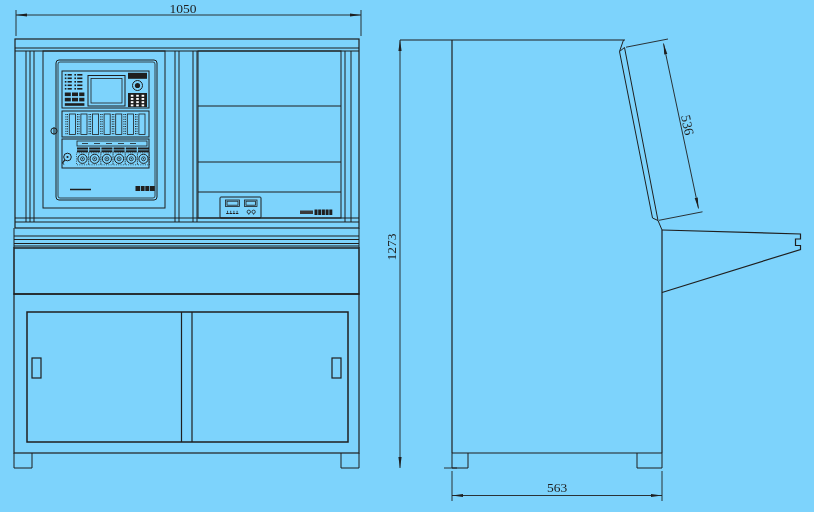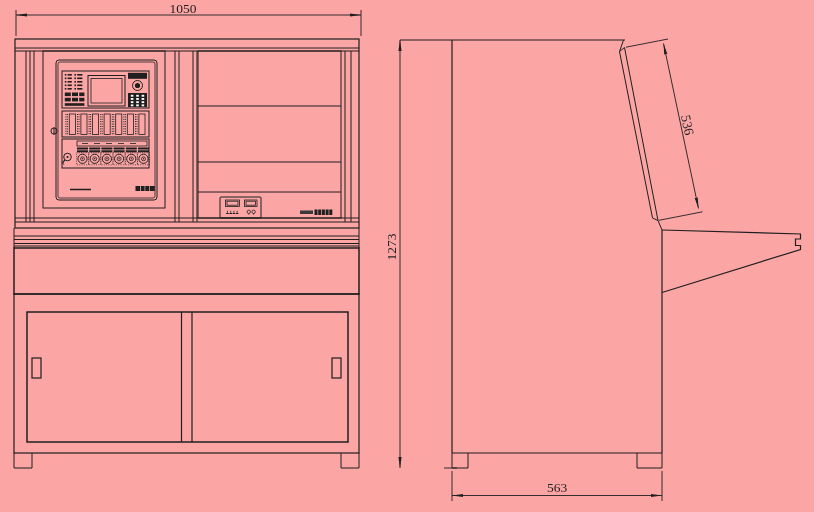--- a/index.html
+++ b/index.html
@@ -1,16 +1,16 @@
 <!DOCTYPE html>
 <html><head>
 <meta charset="utf-8">
 <style>
   html,body{margin:0;padding:0;background:#ffffff;width:814px;height:512px;overflow:hidden;}
-  #stage{position:relative;width:814px;height:512px;background:#fca5a5;}
+  #stage{position:relative;width:814px;height:512px;background:#7dd3fc;}
   svg{position:absolute;left:0;top:0;}
   .ln{stroke:#1f1f1f;fill:none;stroke-width:1;}
   .ln12{stroke:#1f1f1f;fill:none;stroke-width:1.2;}
   .ln14{stroke:#1f1f1f;fill:none;stroke-width:1.5;}
   .thin{stroke:#1f1f1f;fill:none;stroke-width:0.8;}
   .dots{stroke:#1f1f1f;fill:none;stroke-width:1;stroke-dasharray:1 1.4;}
   .dotrect{stroke:#1f1f1f;fill:none;stroke-width:0.7;stroke-dasharray:1 1.3;}
   .dk{fill:#1f1f1f;stroke:none;}
   .wh{fill:#ffffff;stroke:none;}
   .dim{stroke:#1f1f1f;fill:none;stroke-width:0.9;}

